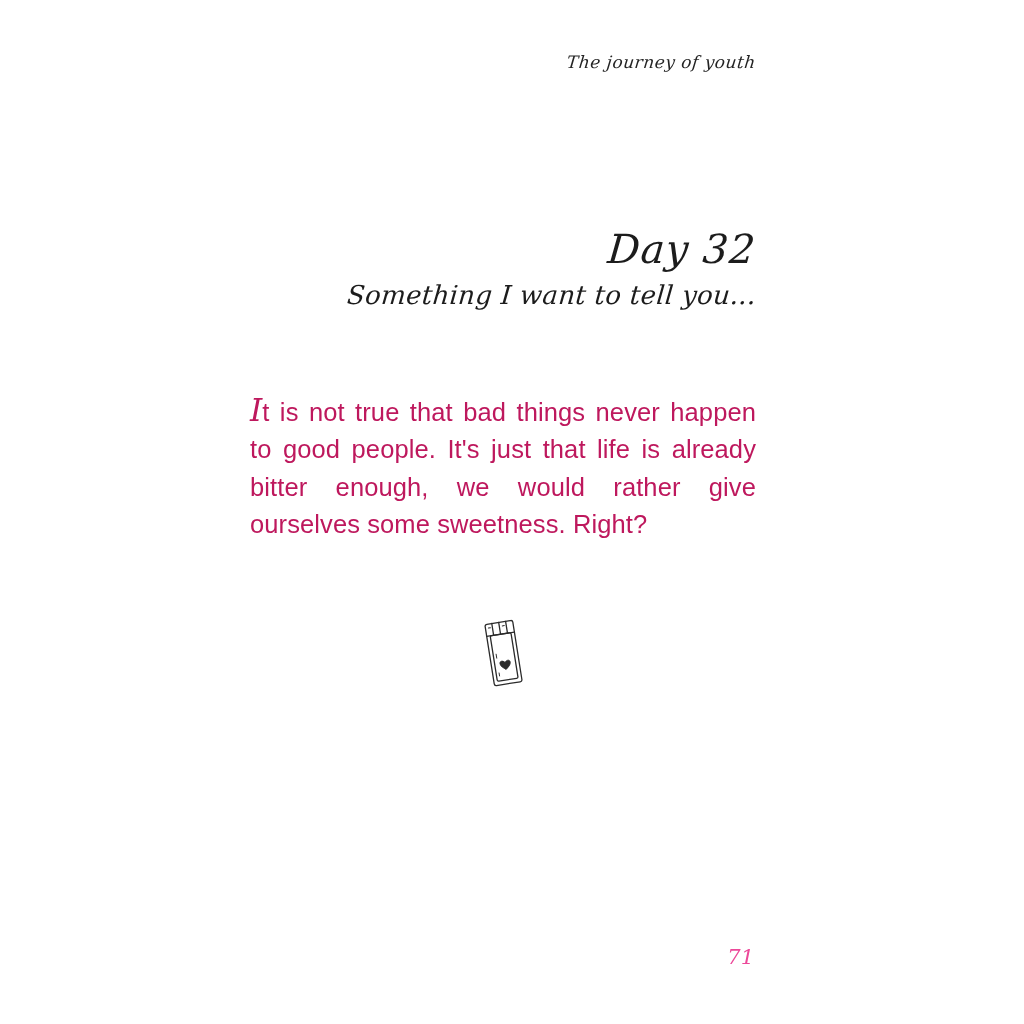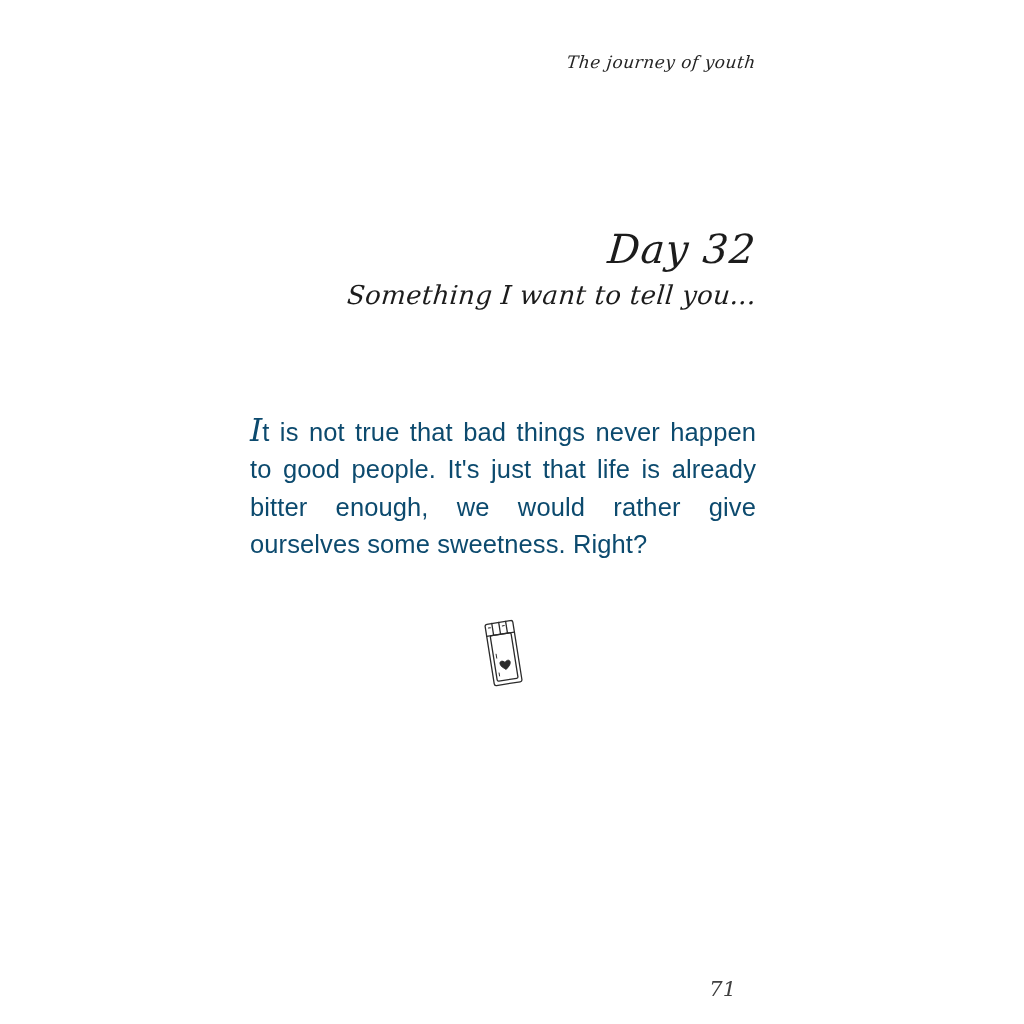--- a/index.html
+++ b/index.html
@@ -61,27 +61,27 @@
     font-size: 26px;
     color: #1c1c1c;
     letter-spacing: 0.3px;
     transform: skewX(-5deg);
     transform-origin: right center;
   }
 
   
   .body-copy {
     position: absolute;
-    top: 388px;
+    top: 368px;
     left: 250px;
     width: 506px;
     text-align: justify;
     font-size: 25.5px;
     line-height: 37.5px;
-    color: #0c4a6e;
+    color: #be185d;
     letter-spacing: 0.1px;
   }
   .body-copy .dropcap {
     font-family: "DejaVu Serif", serif;
     font-style: italic;
     font-size: 31px;
     line-height: 1;
     letter-spacing: 0;
   }
 
@@ -94,26 +94,25 @@
     height: 88px;
   }
   .ornament svg {
     display: block;
   }
 
   
   .folio {
     position: absolute;
     top: 945px;
-    right: 288px;
+    right: 270px;
     font-family: "DejaVu Serif", serif;
     font-style: italic;
     font-size: 21px;
-    color: #404040;
-    margin-top: 32px;
+    color: #ec4899;
   }
 </style>
 </head>
 <body>
 
 <div class="page">
 
   <div class="running-head">The journey of youth</div>
 
   <div class="title-block">

